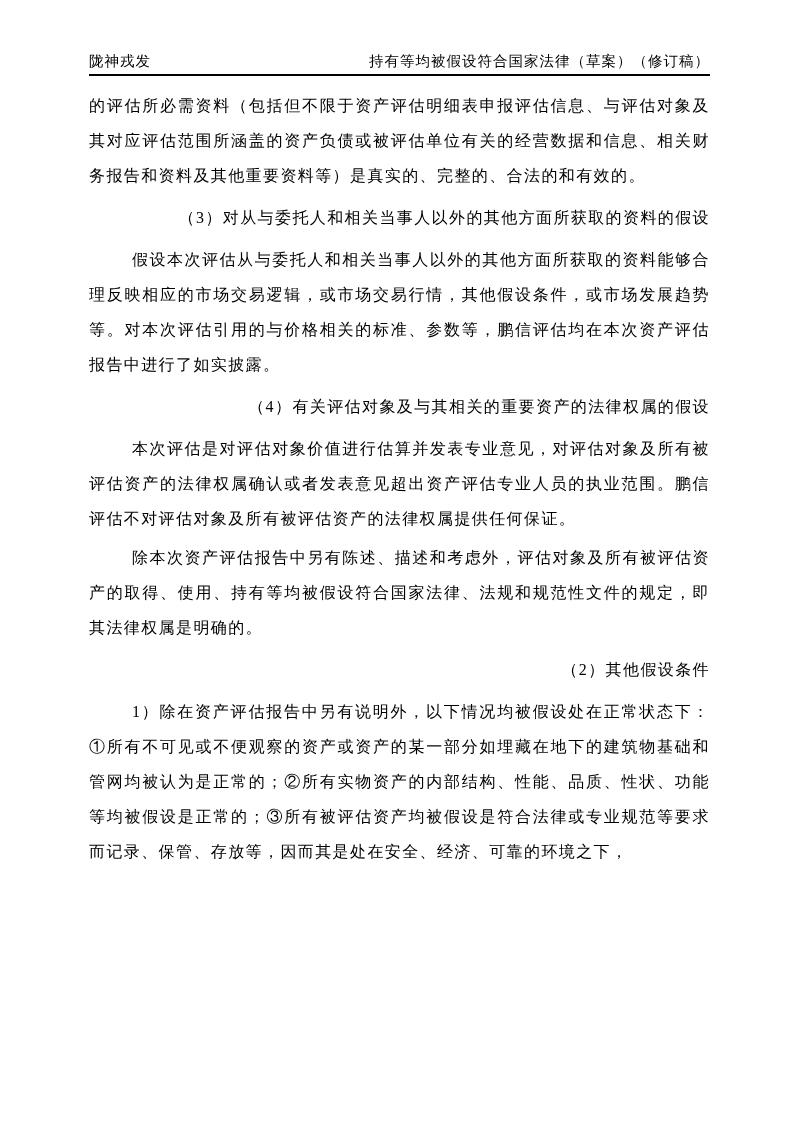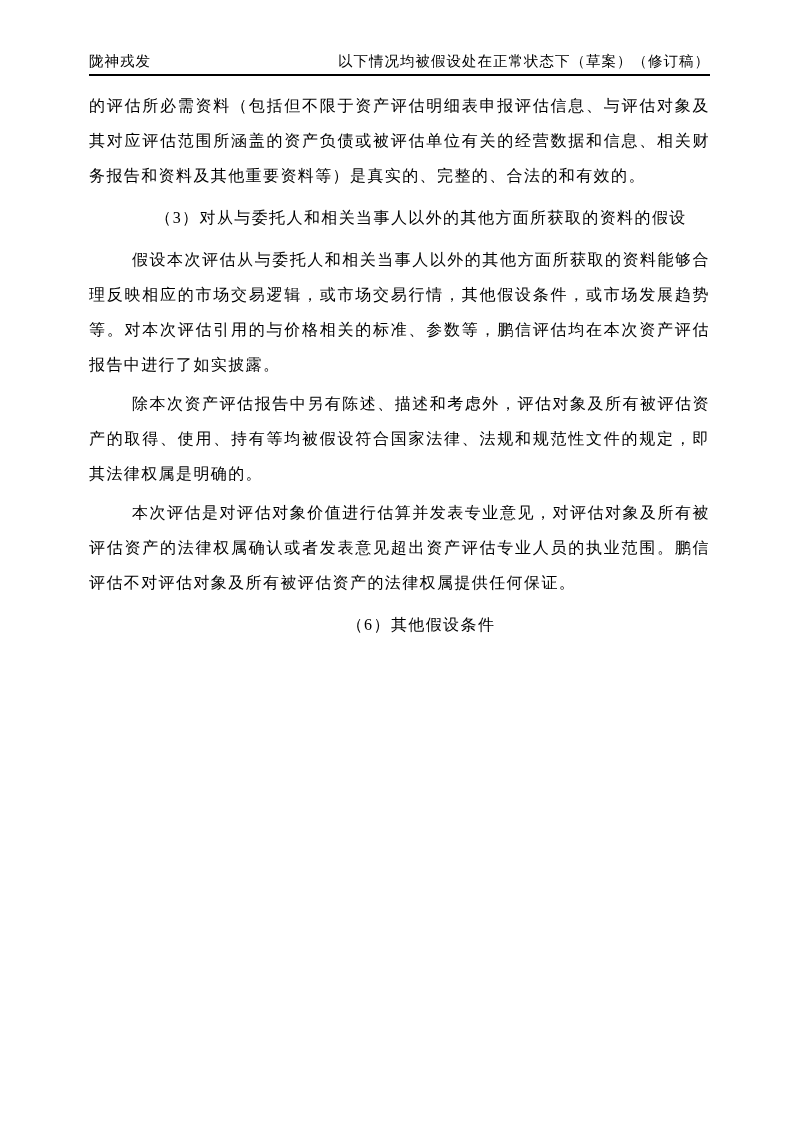--- a/index.html
+++ b/index.html
@@ -48,45 +48,47 @@
     font-family: Liberation Serif, serif;
   }
   .content p.paragraph {
     text-indent: 43px;
   }
   .content p.continuation {
     text-indent: 0;
   }
   .content p.heading {
     text-indent: 43px;
-    text-align: center;
+    text-align: right;
     margin-top: 7px;
     margin-bottom: 7px;
   }
   .footer {
     position: absolute;
     left: 0;
     right: 0;
     top: 1036px;
     text-align: left;
     font-size: 12px;
   }
 </style>
 </head>
 <body>
 
 <div class="page">
   <div class="header">
     <span>陇神戎发</span>
-    <span>以下情况均被假设处在正常状态下（草案）（修订稿）</span>
+    <span>持有等均被假设符合国家法律（草案）（修订稿）</span>
   </div>
   <div class="content" id="content">
       <p class="continuation">的评估所必需资料（包括但不限于资产评估明细表申报评估信息、与评估对象及其对应评估范围所涵盖的资产负债或被评估单位有关的经营数据和信息、相关财务报告和资料及其他重要资料等）是真实的、完整的、合法的和有效的。</p>
       <p class="heading">（3）对从与委托人和相关当事人以外的其他方面所获取的资料的假设</p>
       <p class="paragraph">假设本次评估从与委托人和相关当事人以外的其他方面所获取的资料能够合理反映相应的市场交易逻辑，或市场交易行情，其他假设条件，或市场发展趋势等。对本次评估引用的与价格相关的标准、参数等，鹏信评估均在本次资产评估报告中进行了如实披露。</p>
+      <p class="heading">（4）有关评估对象及与其相关的重要资产的法律权属的假设</p>
+      <p class="paragraph">本次评估是对评估对象价值进行估算并发表专业意见，对评估对象及所有被评估资产的法律权属确认或者发表意见超出资产评估专业人员的执业范围。鹏信评估不对评估对象及所有被评估资产的法律权属提供任何保证。</p>
       <p class="paragraph">除本次资产评估报告中另有陈述、描述和考虑外，评估对象及所有被评估资产的取得、使用、持有等均被假设符合国家法律、法规和规范性文件的规定，即其法律权属是明确的。</p>
-      <p class="paragraph">本次评估是对评估对象价值进行估算并发表专业意见，对评估对象及所有被评估资产的法律权属确认或者发表意见超出资产评估专业人员的执业范围。鹏信评估不对评估对象及所有被评估资产的法律权属提供任何保证。</p>
-      <p class="heading">（6）其他假设条件</p>
+      <p class="heading">（2）其他假设条件</p>
+      <p class="paragraph">1）除在资产评估报告中另有说明外，以下情况均被假设处在正常状态下：①所有不可见或不便观察的资产或资产的某一部分如埋藏在地下的建筑物基础和管网均被认为是正常的；②所有实物资产的内部结构、性能、品质、性状、功能等均被假设是正常的；③所有被评估资产均被假设是符合法律或专业规范等要求而记录、保管、存放等，因而其是处在安全、经济、可靠的环境之下，</p>
     </div>
   <div class="footer">
     <span>148</span>
   </div>
 </div>
 
 </body></html>

